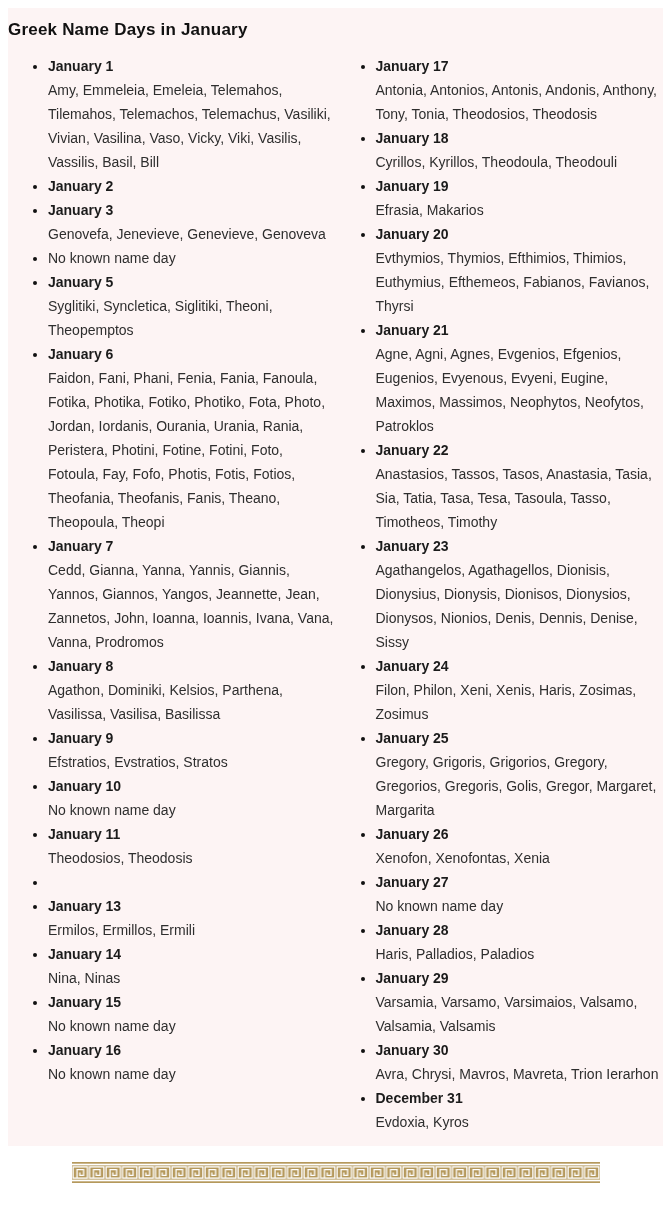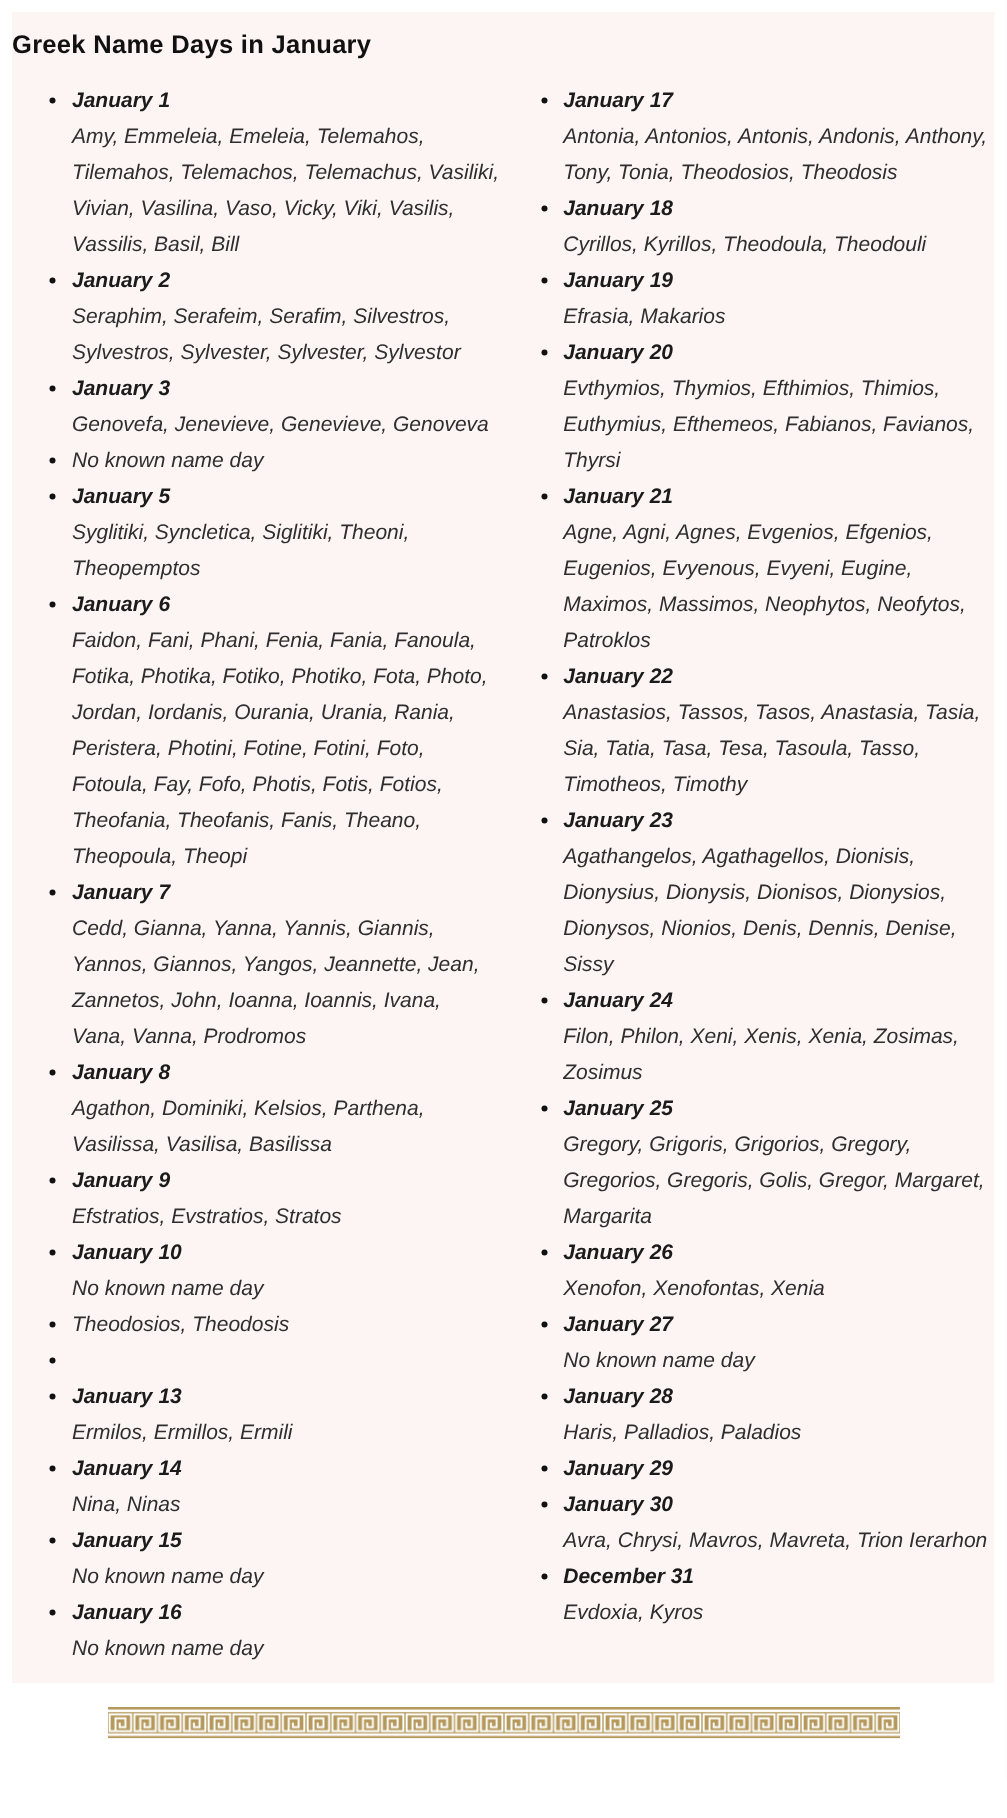--- a/index.html
+++ b/index.html
@@ -17,21 +17,20 @@
     margin: 0;
     padding: 12px 0 14px 0;
     text-align: left;
     font-size: 17px;
     font-weight: bold;
     color: #111111;
     letter-spacing: 0.2px;
   }
   .cols {
     display: flex;
-    font-style: italic;
   }
   ul.day-list {
     list-style: disc outside;
     margin: 0;
     padding: 0 2px 0 40px;
     width: 50%;
     box-sizing: border-box;
   }
   li.day {
     font-size: 14px;
@@ -66,21 +65,20 @@
 
   <div class="cols">
 
     <ul class="day-list">
       <li class="day">
           <div class="day-date">January 1</div>
           <div class="day-names">Amy, Emmeleia, Emeleia, Telemahos, Tilemahos, Telemachos, Telemachus, Vasiliki, Vivian, Vasilina, Vaso, Vicky, Viki, Vasilis, Vassilis, Basil, Bill</div>
         </li>
       <li class="day">
           <div class="day-date">January 2</div>
-          <div class="day-names">Seraphim, Serafeim, Serafim, Silvestros, Sylvestros, Sylvester, Sylvester, Sylvestor</div>
         </li>
       <li class="day">
           <div class="day-date">January 3</div>
           <div class="day-names">Genovefa, Jenevieve, Genevieve, Genoveva</div>
         </li>
       <li class="day">
           <div class="day-names">No known name day</div>
         </li>
       <li class="day">
           <div class="day-date">January 5</div>
@@ -100,20 +98,21 @@
         </li>
       <li class="day">
           <div class="day-date">January 9</div>
           <div class="day-names">Efstratios, Evstratios, Stratos</div>
         </li>
       <li class="day">
           <div class="day-date">January 10</div>
           <div class="day-names">No known name day</div>
         </li>
       <li class="day">
+          <div class="day-date">January 11</div>
           <div class="day-names">Theodosios, Theodosis</div>
         </li>
       <li class="day">
         </li>
       <li class="day">
           <div class="day-date">January 13</div>
           <div class="day-names">Ermilos, Ermillos, Ermili</div>
         </li>
       <li class="day">
           <div class="day-date">January 14</div>
@@ -153,40 +152,41 @@
       <li class="day">
           <div class="day-date">January 22</div>
           <div class="day-names">Anastasios, Tassos, Tasos, Anastasia, Tasia, Sia, Tatia, Tasa, Tesa, Tasoula, Tasso, Timotheos, Timothy</div>
         </li>
       <li class="day">
           <div class="day-date">January 23</div>
           <div class="day-names">Agathangelos, Agathagellos, Dionisis, Dionysius, Dionysis, Dionisos, Dionysios, Dionysos, Nionios, Denis, Dennis, Denise, Sissy</div>
         </li>
       <li class="day">
           <div class="day-date">January 24</div>
-          <div class="day-names">Filon, Philon, Xeni, Xenis, Xenia, Zosimas, Zosimus</div>
+          <div class="day-names">Filon, Philon, Xeni, Xenis, Haris, Zosimas, Zosimus</div>
         </li>
       <li class="day">
           <div class="day-date">January 25</div>
           <div class="day-names">Gregory, Grigoris, Grigorios, Gregory, Gregorios, Gregoris, Golis, Gregor, Margaret, Margarita</div>
         </li>
       <li class="day">
           <div class="day-date">January 26</div>
           <div class="day-names">Xenofon, Xenofontas, Xenia</div>
         </li>
       <li class="day">
           <div class="day-date">January 27</div>
           <div class="day-names">No known name day</div>
         </li>
       <li class="day">
           <div class="day-date">January 28</div>
           <div class="day-names">Haris, Palladios, Paladios</div>
         </li>
       <li class="day">
           <div class="day-date">January 29</div>
+          <div class="day-names">Varsamia, Varsamo, Varsimaios, Valsamo, Valsamia, Valsamis</div>
         </li>
       <li class="day">
           <div class="day-date">January 30</div>
           <div class="day-names">Avra, Chrysi, Mavros, Mavreta, Trion Ierarhon</div>
         </li>
       <li class="day">
           <div class="day-date">December 31</div>
           <div class="day-names">Evdoxia, Kyros</div>
         </li>
     </ul>

